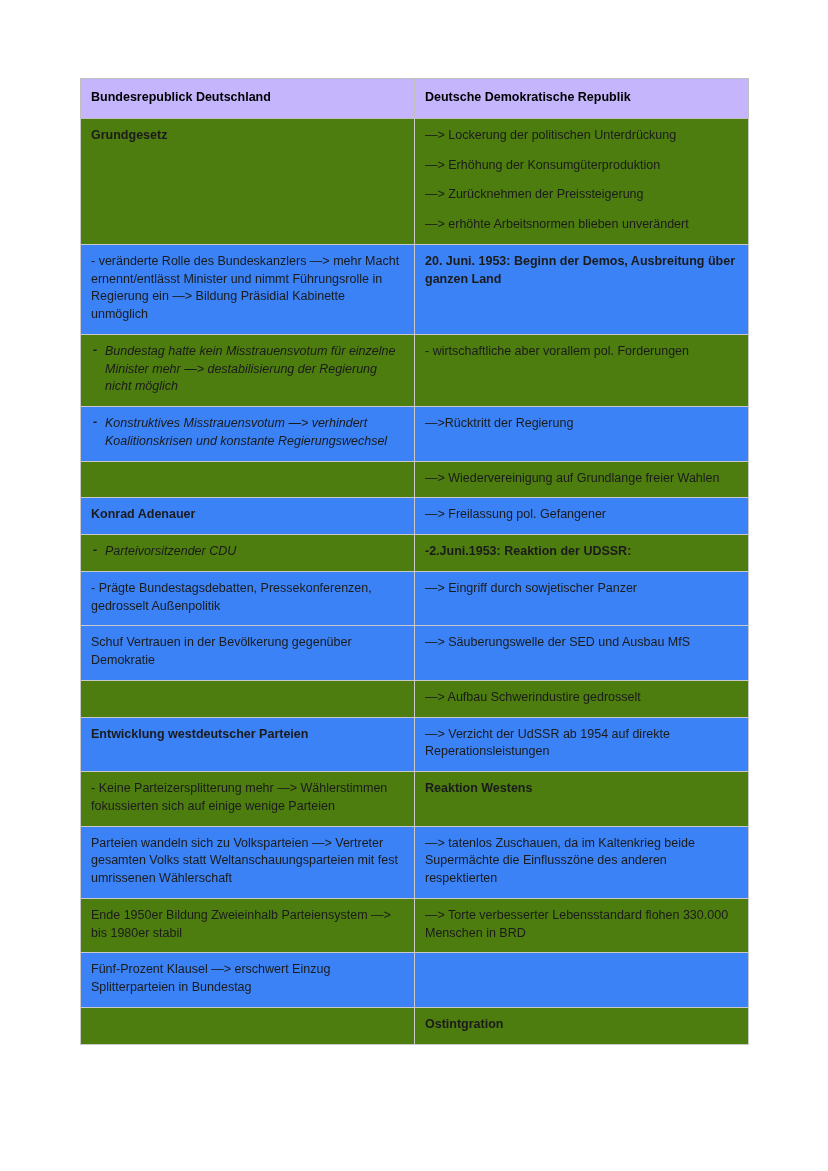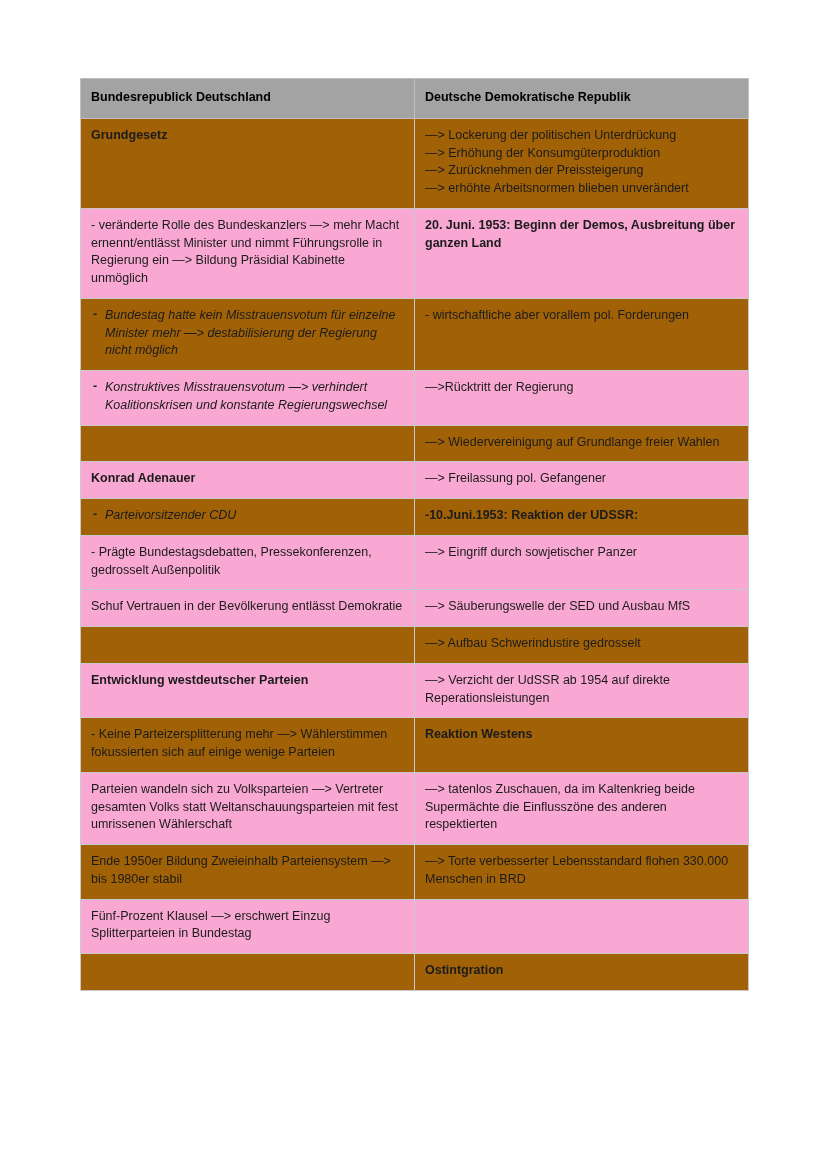--- a/index.html
+++ b/index.html
@@ -29,43 +29,43 @@
   table.notes col.c2 { width: 334px; }
   table.notes th, table.notes td {
     border: 1px solid #c9c9c9;
     vertical-align: top;
     padding: 8px 10px 10px 10px;
     font-size: 12.5px;
     line-height: 1.42;
     color: #1b1b1b;
   }
   table.notes thead th {
-    background: #a3a3a3;
+    background: #c4b5fd;
     font-weight: bold;
     font-size: 12.5px;
     padding: 10px 10px 11px 10px;
     color: #000;
     text-align: left;
     border: 1px solid #bfbfbf;
   }
   tr.shade td {
-    background: #f9a8d4;
+    background: #3b82f6;
   }
   tr.plain td {
-    background: #a16207;
+    background: #4d7c0f;
   }
   td.empty {
     background: inherit;
   }
   .b { font-weight: bold; }
   .cell p {
     margin: 0;
   }
   .cell p + p {
-    margin-top: 0px;
+    margin-top: 12px;
   }
   
   .dashlist {
     margin: 0;
     padding: 0;
     list-style: none;
     font-style: italic;
   }
   .dashlist li {
     position: relative;
@@ -148,34 +148,34 @@
             <p>—&gt; Freilassung pol. Gefangener</p>
           </td>
         </tr>
         <tr class="plain">
           <td class="cell">
             <ul class="dashlist">
               <li>Parteivorsitzender CDU</li>
             </ul>
           </td>
           <td class="cell">
-            <p class="b">-10.Juni.1953: Reaktion der UDSSR:</p>
+            <p class="b">-2.Juni.1953: Reaktion der UDSSR:</p>
           </td>
         </tr>
         <tr class="shade">
           <td class="cell">
             <p>- Prägte Bundestagsdebatten, Pressekonferenzen, gedrosselt Außenpolitik</p>
           </td>
           <td class="cell">
             <p>—&gt; Eingriff durch sowjetischer Panzer</p>
           </td>
         </tr>
         <tr class="shade">
           <td class="cell">
-            <p>Schuf Vertrauen in der Bevölkerung entlässt Demokratie</p>
+            <p>Schuf Vertrauen in der Bevölkerung gegenüber Demokratie</p>
           </td>
           <td class="cell">
             <p>—&gt; Säuberungswelle der SED und Ausbau MfS</p>
           </td>
         </tr>
         <tr class="plain">
           <td class="cell empty">&nbsp;</td>
           <td class="cell">
             <p>—&gt; Aufbau Schwerindustire gedrosselt</p>
           </td>

